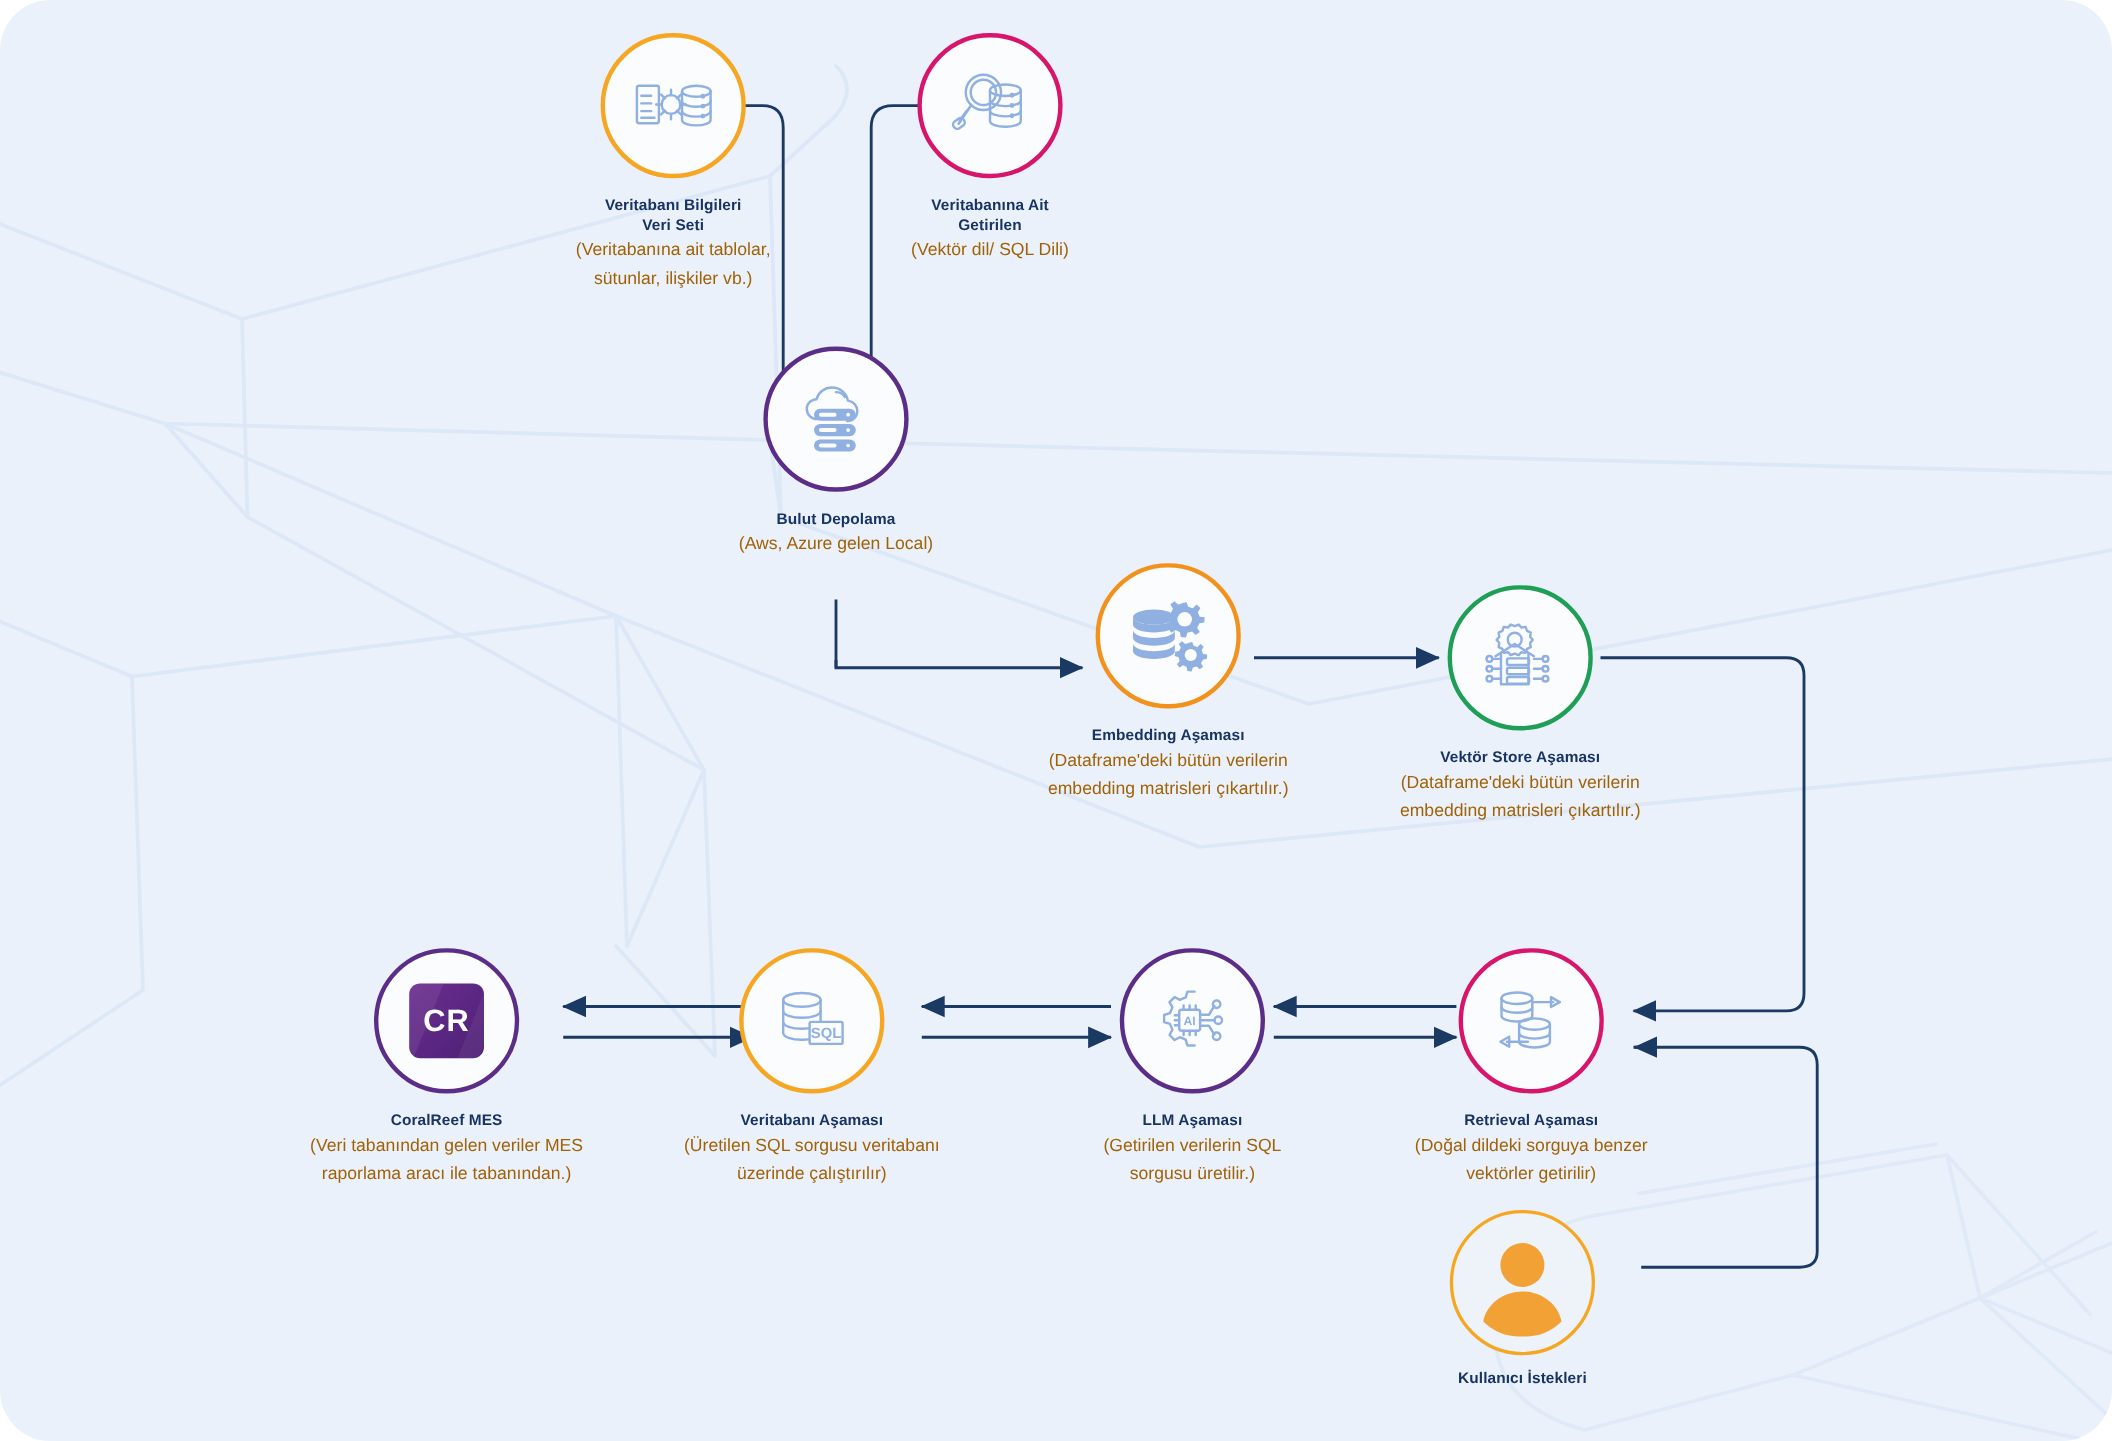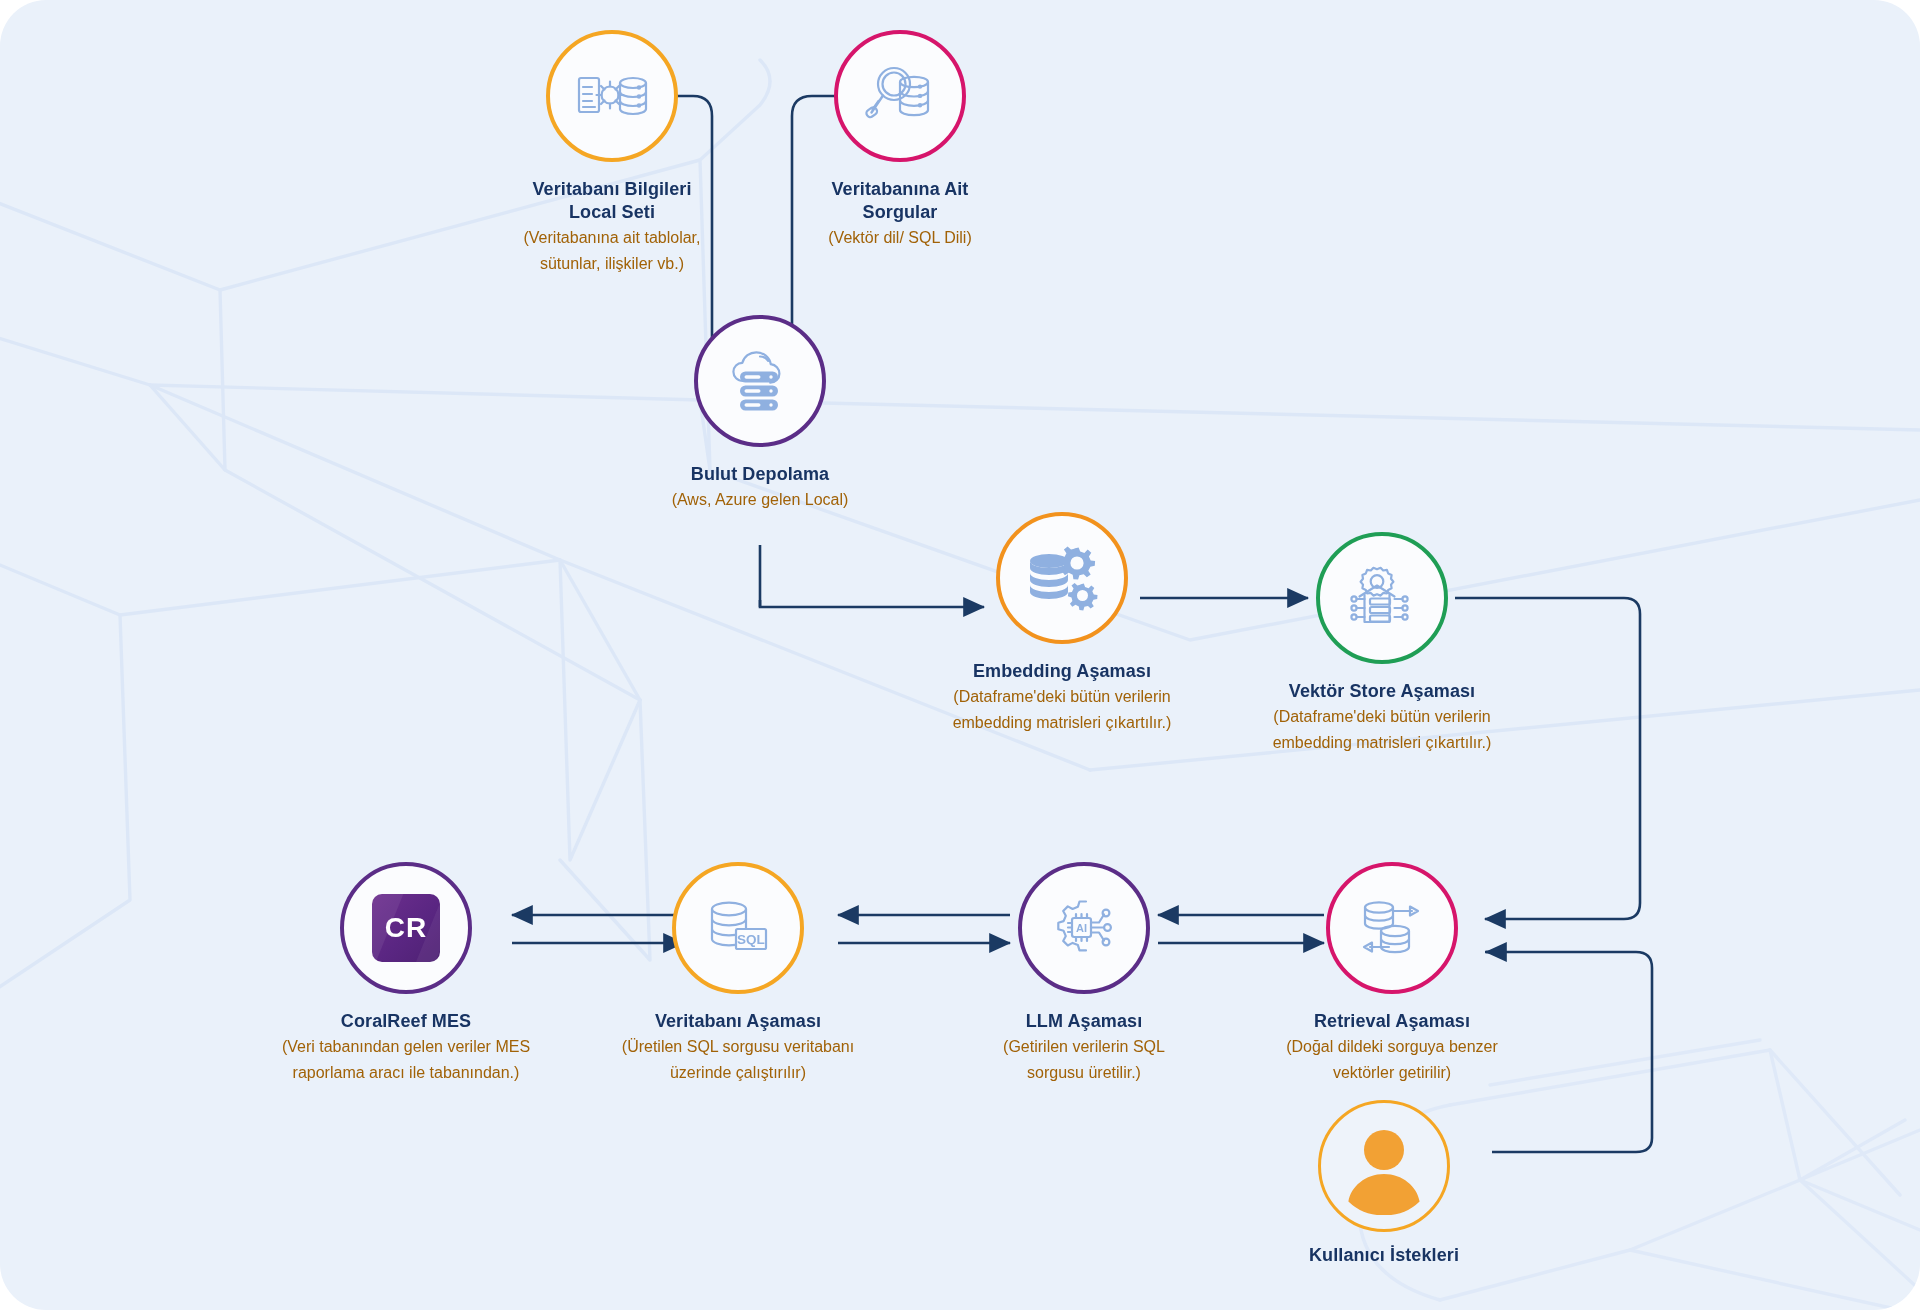--- a/index.html
+++ b/index.html
@@ -21,21 +21,21 @@
     background:#fbfcfe;
     margin:0 auto;
     display:flex;align-items:center;justify-content:center;
     box-sizing:border-box;
     position:relative;
     z-index:3;
   }
   .ring svg{display:block;}
   .caption{margin-top:16px;}
   .title{
-    font-size:18px;font-weight:bold;color:#183463;
+    font-size:14px;font-weight:bold;color:#183463;
     letter-spacing:.1px;line-height:1.28;
   }
   .sub{
     font-size:16px;color:#a16207;line-height:1.42;margin-top:3px;
     font-weight:400;
   }
   .cr-badge{
     width:68px;height:68px;border-radius:10px;
     background:linear-gradient(135deg,#6d2f8e 0%,#5a2682 55%,#4e2173 100%);
     display:flex;align-items:center;justify-content:center;
@@ -136,21 +136,21 @@
           <path d="M45 28c0 2.8 5.8 5 13 5s13-2.2 13-5"></path>
           <path d="M45 37c0 2.8 5.8 5 13 5s13-2.2 13-5"></path>
           <circle cx="64" cy="23.5" r="1.1" fill="#8fb0e0"></circle>
           <circle cx="64" cy="32.5" r="1.1" fill="#8fb0e0"></circle>
           <circle cx="64" cy="41.5" r="1.1" fill="#8fb0e0"></circle>
         </g>
       </svg>
     </div>
     <div class="caption">
       <div class="title">Veritabanı Bilgileri</div>
-      <div class="title">Local Seti</div>
+      <div class="title">Veri Seti</div>
       <div class="sub">(Veritabanına ait tablolar,</div>
       <div class="sub">sütunlar, ilişkiler vb.)</div>
     </div>
   </div>
 
   <div class="node" style="left:900px;top:30px;">
     <div class="ring" style="border-color:#d6156b;">
       <svg width="72" height="68" viewBox="0 0 72 68">
         <g fill="none" stroke="#8fb0e0" stroke-width="2.2" stroke-linecap="round" stroke-linejoin="round">
           <ellipse cx="50" cy="20" rx="14" ry="5.2"></ellipse>
@@ -163,21 +163,21 @@
           <circle cx="30" cy="22" r="16"></circle>
           <circle cx="30" cy="22" r="11.5"></circle>
           <path d="M19 33.5 L7.5 50.5" stroke-width="2.4"></path>
           <path d="M14.5 39 L8.5 47.5"></path>
           <rect x="2.2" y="46.5" width="11" height="7.5" rx="3.4" transform="rotate(-35 7.7 50.2)"></rect>
         </g>
       </svg>
     </div>
     <div class="caption">
       <div class="title">Veritabanına Ait</div>
-      <div class="title">Sorgular</div>
+      <div class="title">Getirilen</div>
       <div class="sub">(Vektör dil/ SQL Dili)</div>
     </div>
   </div>
 
   <div class="node" style="left:760px;top:315px;">
     <div class="ring" style="border-color:#5b2d87;">
       <svg width="72" height="68" viewBox="0 0 72 68">
         <g fill="none" stroke="#8fb0e0" stroke-width="2.2" stroke-linecap="round" stroke-linejoin="round">
           <path d="M19 34c-5.6 0-9.6-4.2-9.6-9.2 0-4.8 3.9-8.8 8.9-8.9 1.7-6.3 7.4-10.6 14-10.6 7.2 0 13.3 5.1 14.5 11.9 4.9.6 8.6 4.6 8.6 9.5 0 4.9-3.9 9-9.2 9"></path>
           <path d="M36 9.5c3.4 0 6.4 1.8 8.2 4.4"></path>

